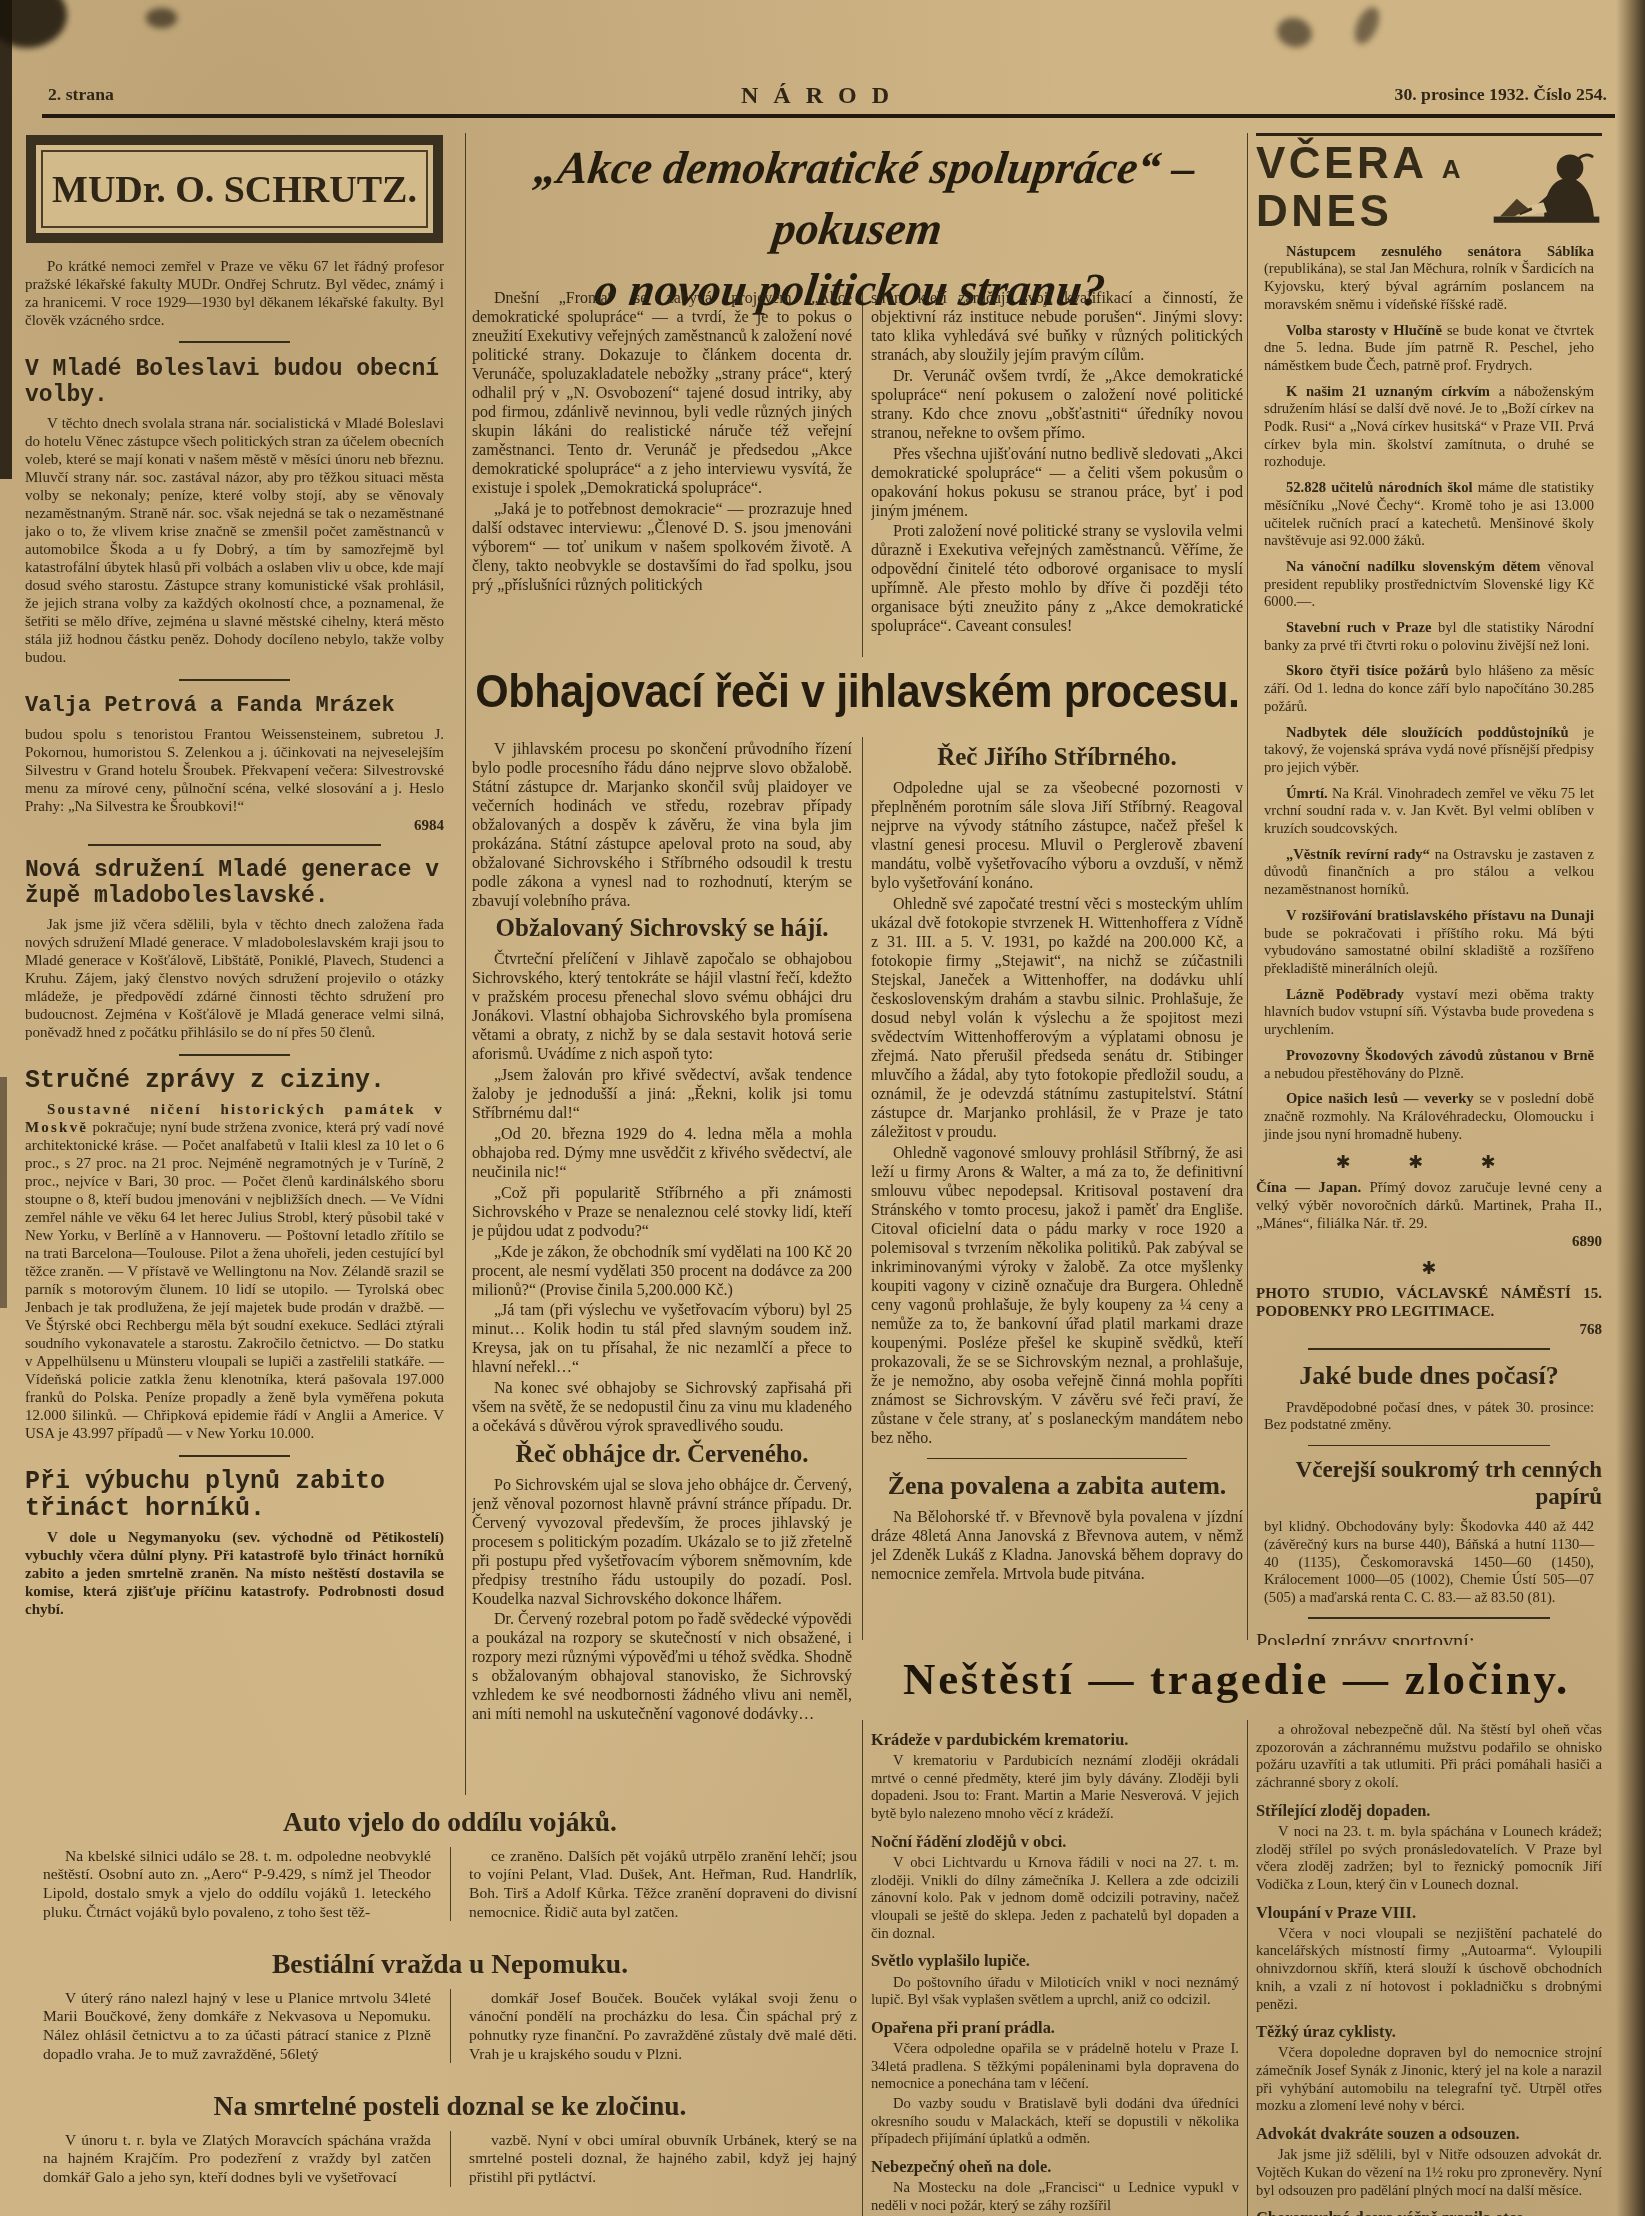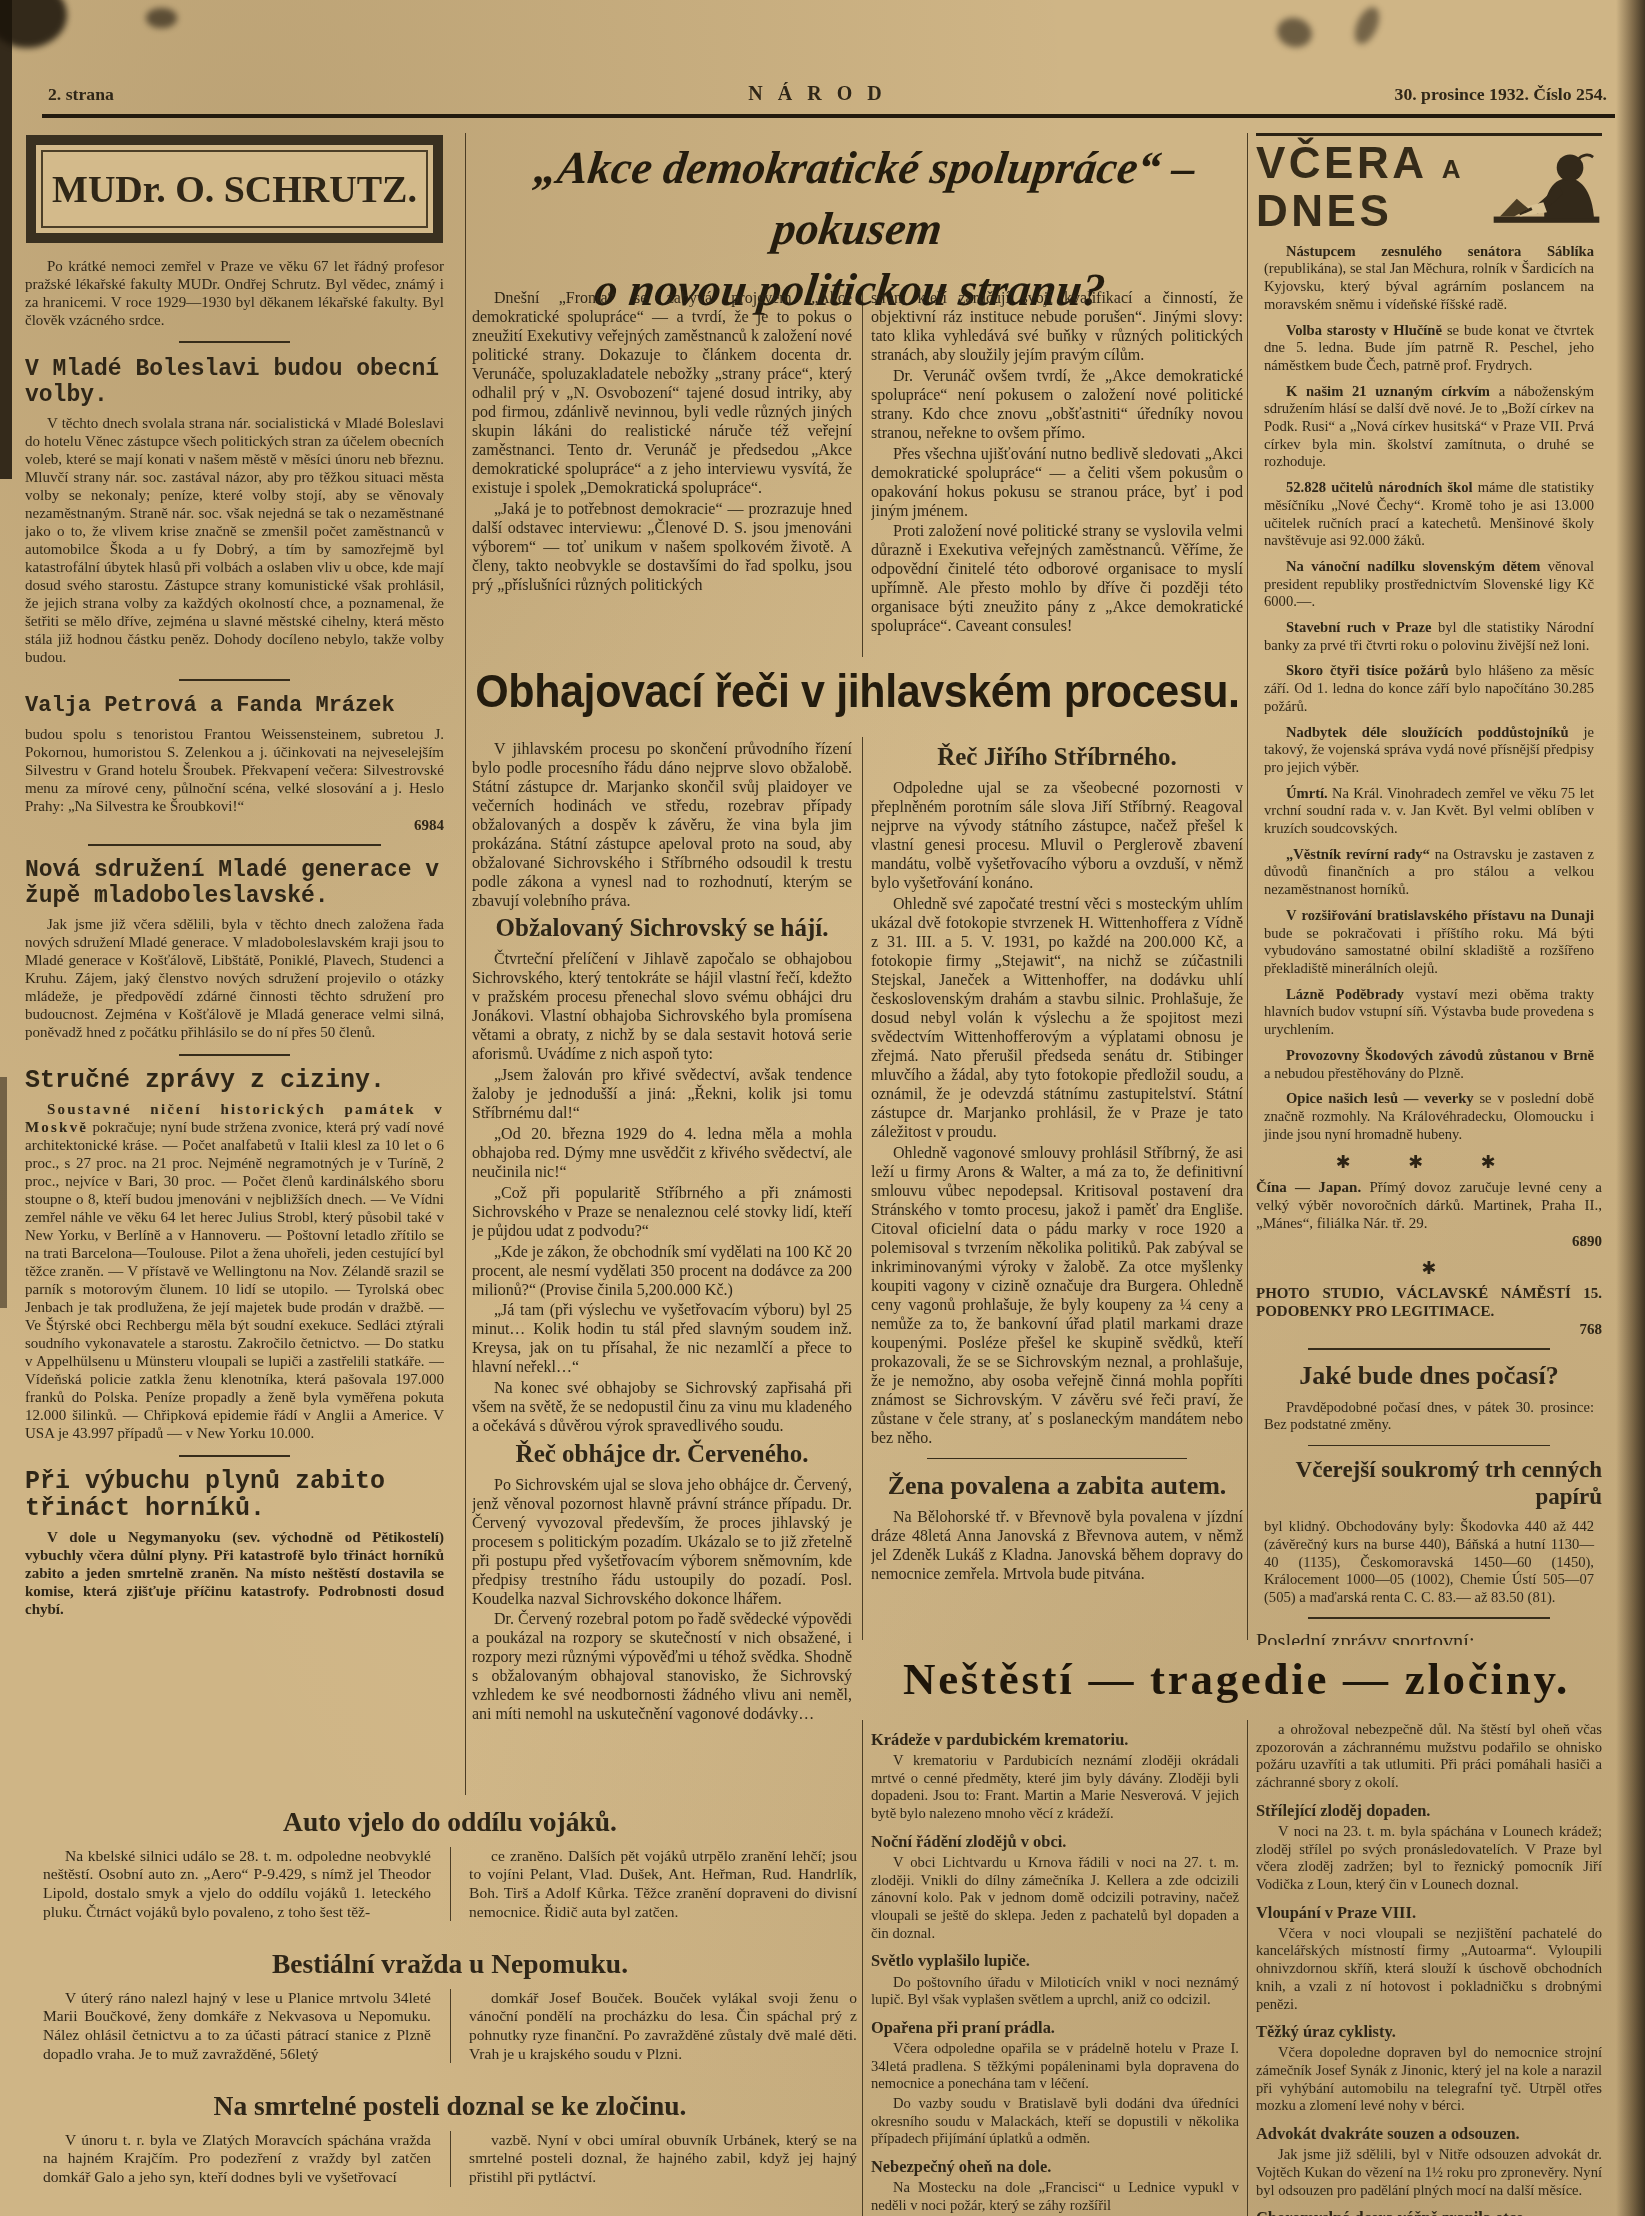--- a/index.html
+++ b/index.html
@@ -9,21 +9,21 @@
       radial-gradient(ellipse at 15% 8%, rgba(70,48,14,.14), transparent 42%),
       radial-gradient(ellipse at 85% 92%, rgba(70,48,14,.16), transparent 50%),
       radial-gradient(ellipse at 50% 50%, rgba(255,240,200,.10), transparent 60%),
       #cfb586;
     font-family:"Liberation Serif","DejaVu Serif",serif;
     color:#2f2617;
   }
   .abs{position:absolute;}
   
   .pagelabel{font-size:17.7px;font-weight:bold;}
-  .masthead{width:100%;text-align:center;font-size:20px;font-weight:bold;letter-spacing:15px;}
+  .masthead{width:100%;text-align:center;font-size:24px;font-weight:bold;letter-spacing:15px;}
   .dateline{font-size:17.7px;font-weight:bold;}
   .hrule{background:#221a0e;}
   
   .p{font-size:16px;line-height:19px;text-align:justify;text-indent:22px;margin:0 0 1.8px 0;}
   .leftcol .p{font-size:15px;line-height:18px;}
   .rcol .p{font-size:14.6px;line-height:17.7px;margin:8px;}
   .crime-col .p{font-size:14.6px;line-height:17.7px;}
   .bl .p{font-size:15.5px;line-height:18.6px;}
   .noindent{text-indent:0;}
   .boldbody{font-weight:bold;}

